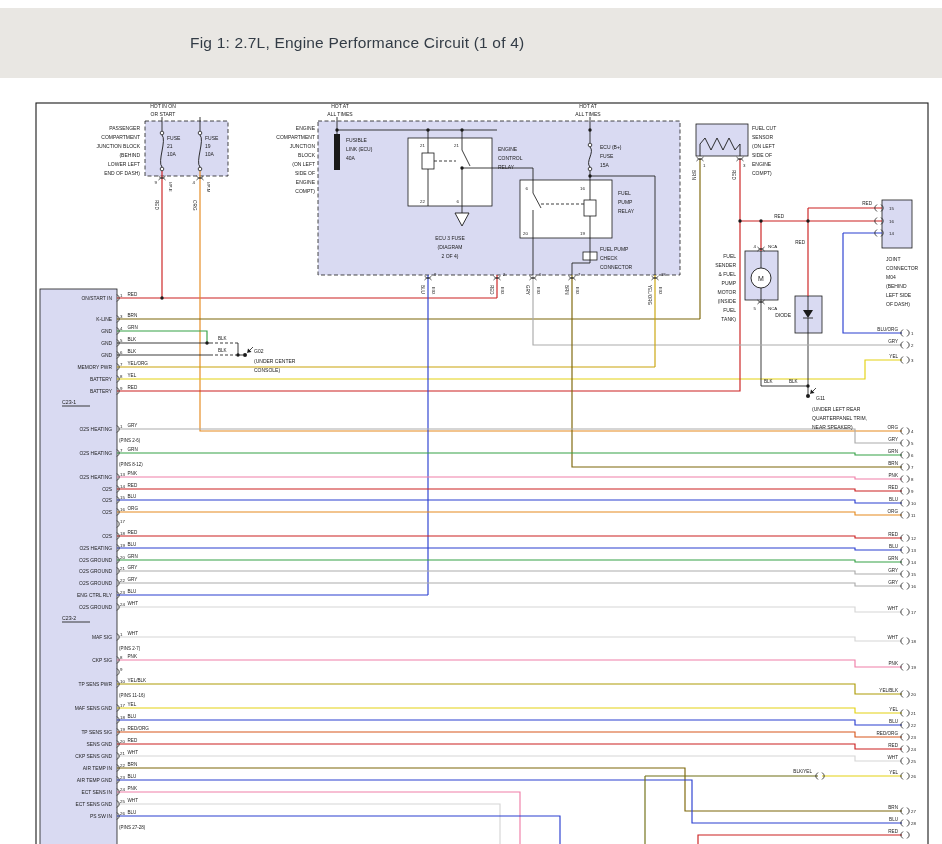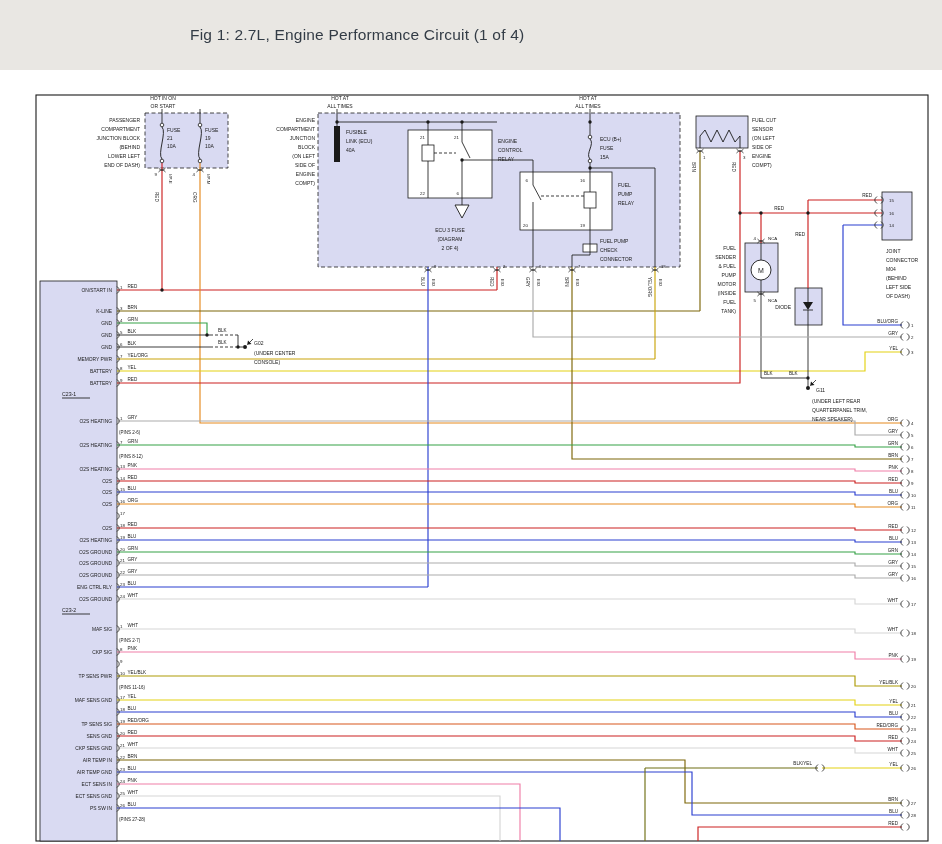--- a/index.html
+++ b/index.html
@@ -1,17 +1,17 @@
 <!DOCTYPE html>
 <html><head>
 <meta charset="utf-8">
 <style>
   html,body{margin:0;padding:0;}
   body{width:942px;height:844px;overflow:hidden;background:#ffffff;font-family:"Liberation Sans",sans-serif;}
-  .stage{position:relative;width:942px;height:596px;background:#ffffff;}
+  .stage{position:relative;width:942px;height:596px;background:#ffffff;margin-top:8px;}
   .header{position:absolute;top:0;left:0;width:942px;height:70px;background:#e9e7e3;display:flex;align-items:center;}
   .title{margin-left:190px;font-size:15.5px;color:#333c46;letter-spacing:.2px;}
   svg{position:absolute;top:0;left:0;}
   text{font-family:"Liberation Sans",sans-serif;fill:#1a1a1a;}
 </style>
 </head>
 <body>
 
 <div class="stage">
   <div class="header">

